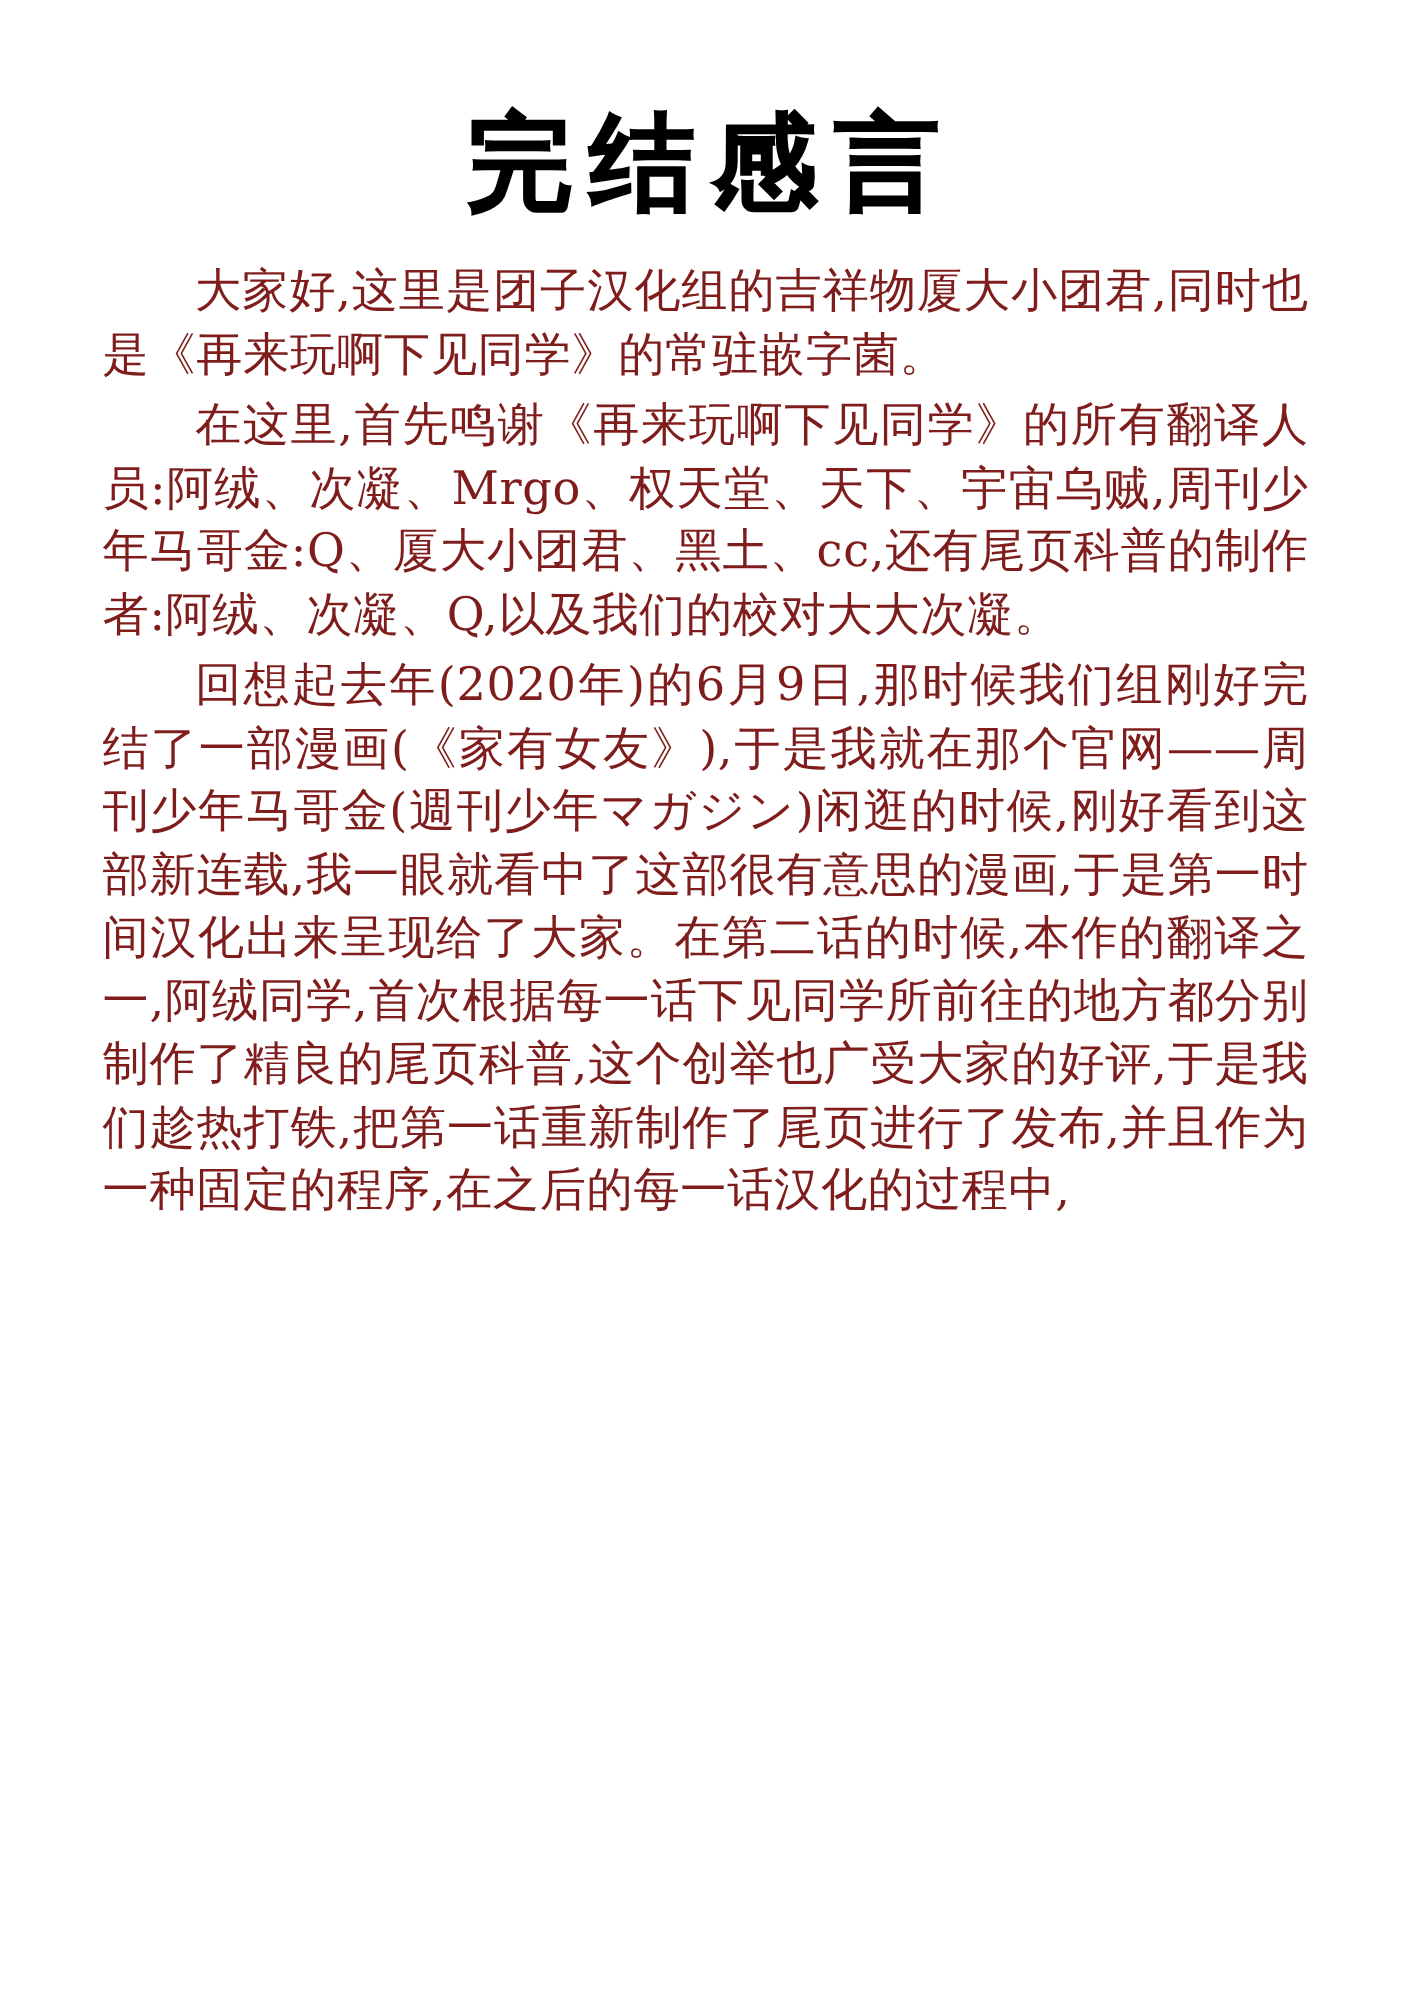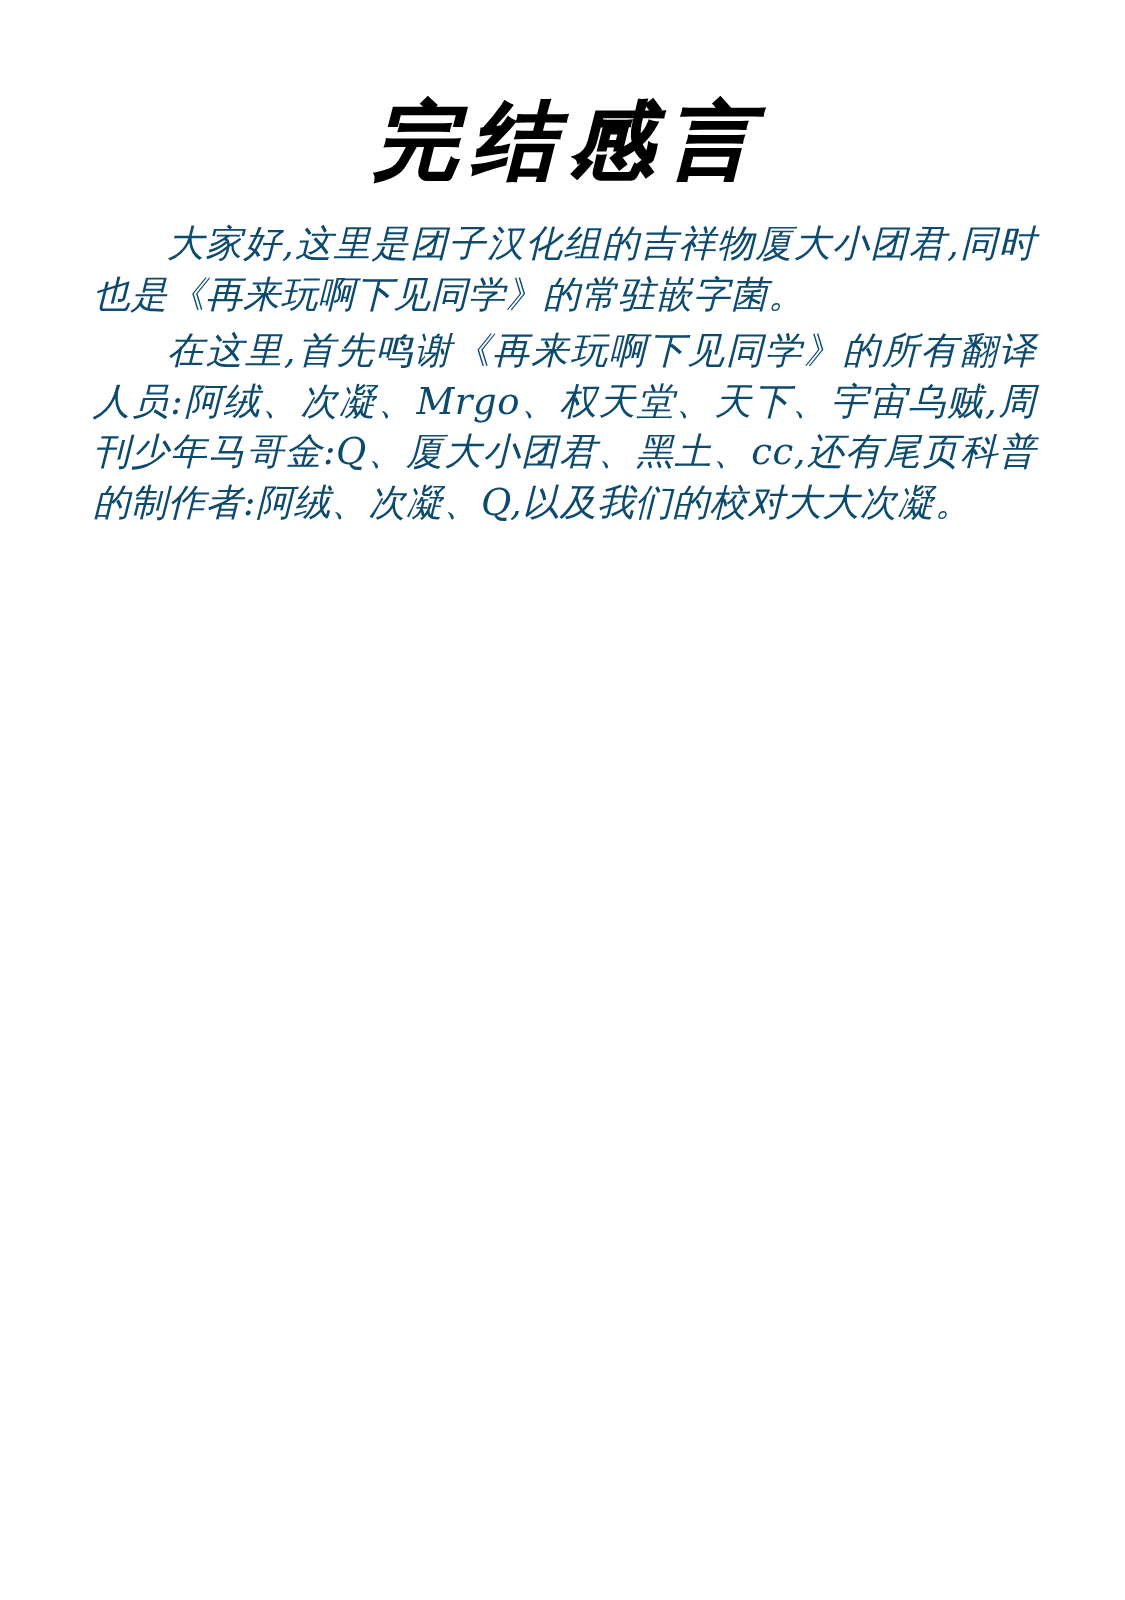--- a/index.html
+++ b/index.html
@@ -12,23 +12,22 @@
     height: 1600px;
     overflow: hidden;
     font-family: "DejaVu Serif", "Liberation Serif", serif;
     color: #000000;
   }
   .page {
     position: relative;
     width: 1125px;
     height: 1600px;
     box-sizing: border-box;
-    padding: 11px;
+    padding: 0;
     background: #ffffff;
-    font-style: italic;
   }
   .title {
     text-align: center;
     font-family: "DejaVu Sans", "Liberation Sans", sans-serif;
     font-weight: 700;
     font-size: 84px;
     letter-spacing: 14px;
     line-height: 1.0;
     margin: 0;
     padding-top: 88px;
@@ -43,28 +42,29 @@
   }
   .para {
     margin: 0 0 6px 0;
     font-size: 37px;
     line-height: 50.5px;
     text-align: justify;
     text-justify: inter-character;
     text-indent: 2em;
     letter-spacing: 0.5px;
     font-family: "DejaVu Serif", "Liberation Serif", serif;
-    color: #0c4a6e;
+    color: #7f1d1d;
   }
   .para:last-child {
     margin-bottom: 0;
   }
 </style>
 </head>
 <body>
 
 <div class="page">
   <h1 class="title">完结感言</h1>
   <div class="body-text">
     <p class="para">大家好,这里是团子汉化组的吉祥物厦大小团君,同时也是《再来玩啊下见同学》的常驻嵌字菌。</p>
     <p class="para">在这里,首先鸣谢《再来玩啊下见同学》的所有翻译人员:阿绒、次凝、Mrgo、权天堂、天下、宇宙乌贼,周刊少年马哥金:Q、厦大小团君、黑土、cc,还有尾页科普的制作者:阿绒、次凝、Q,以及我们的校对大大次凝。</p>
+    <p class="para">回想起去年(2020年)的6月9日,那时候我们组刚好完结了一部漫画(《家有女友》),于是我就在那个官网——周刊少年马哥金(週刊少年マガジン)闲逛的时候,刚好看到这部新连载,我一眼就看中了这部很有意思的漫画,于是第一时间汉化出来呈现给了大家。在第二话的时候,本作的翻译之一,阿绒同学,首次根据每一话下见同学所前往的地方都分别制作了精良的尾页科普,这个创举也广受大家的好评,于是我们趁热打铁,把第一话重新制作了尾页进行了发布,并且作为一种固定的程序,在之后的每一话汉化的过程中,</p>
   </div>
 </div>
 
 </body></html>

